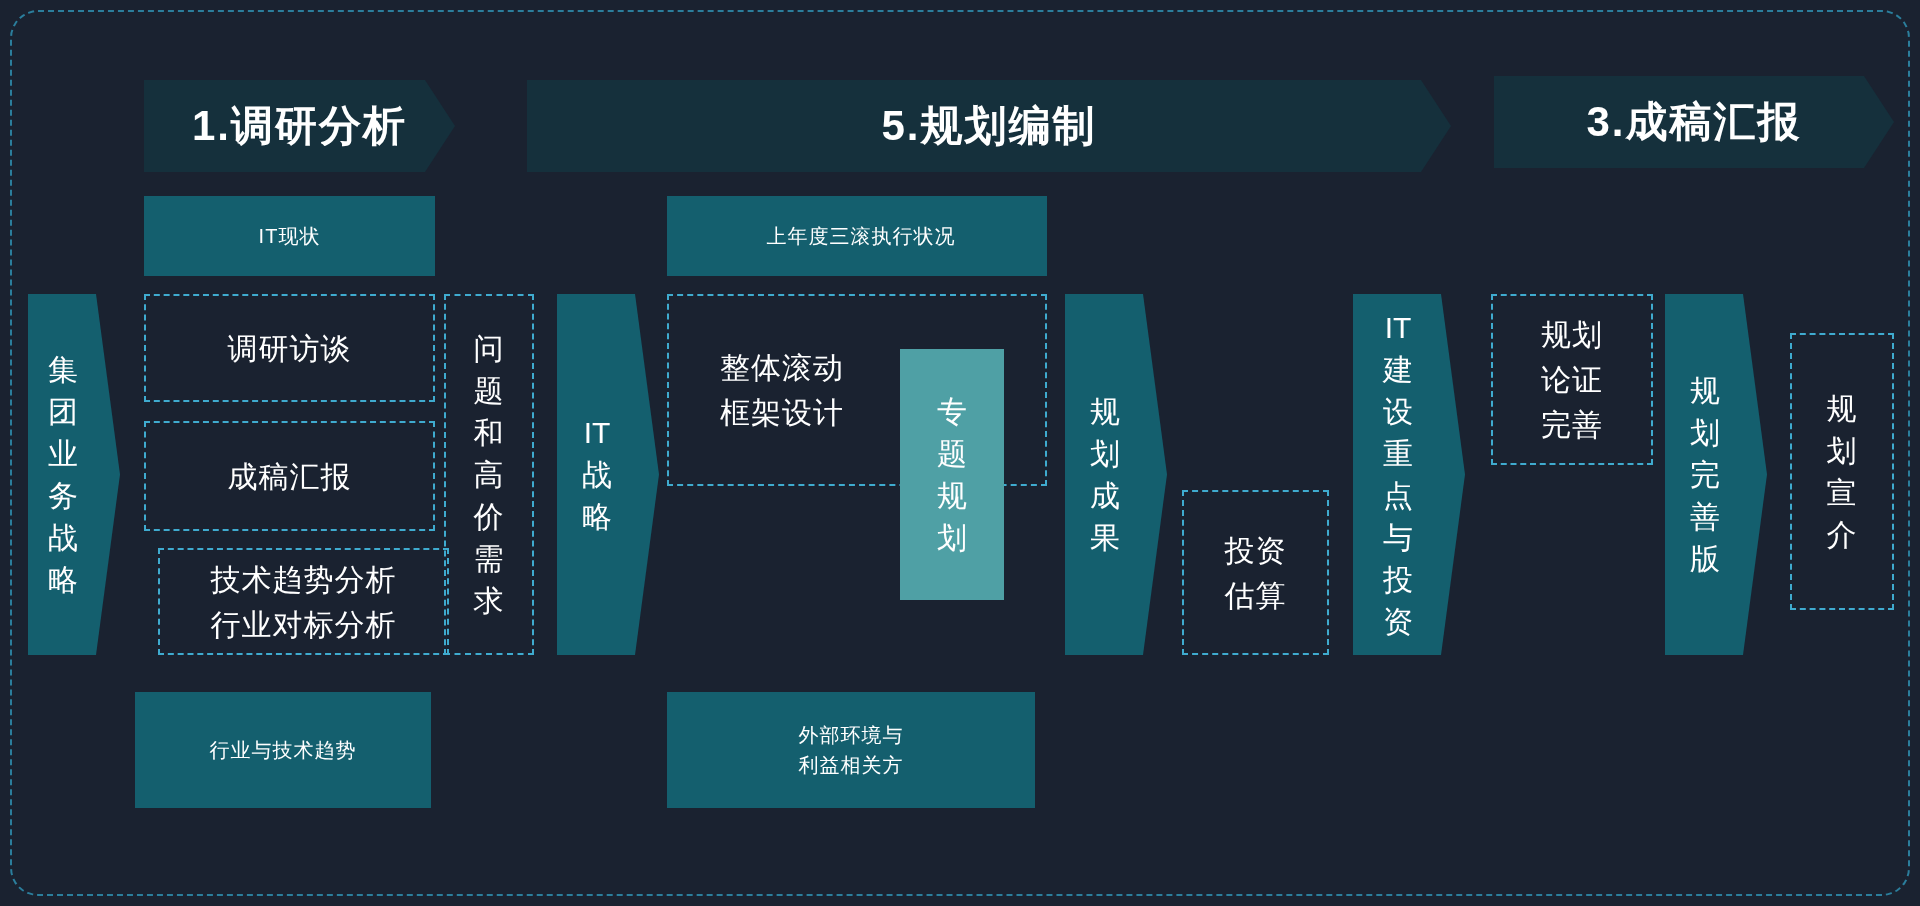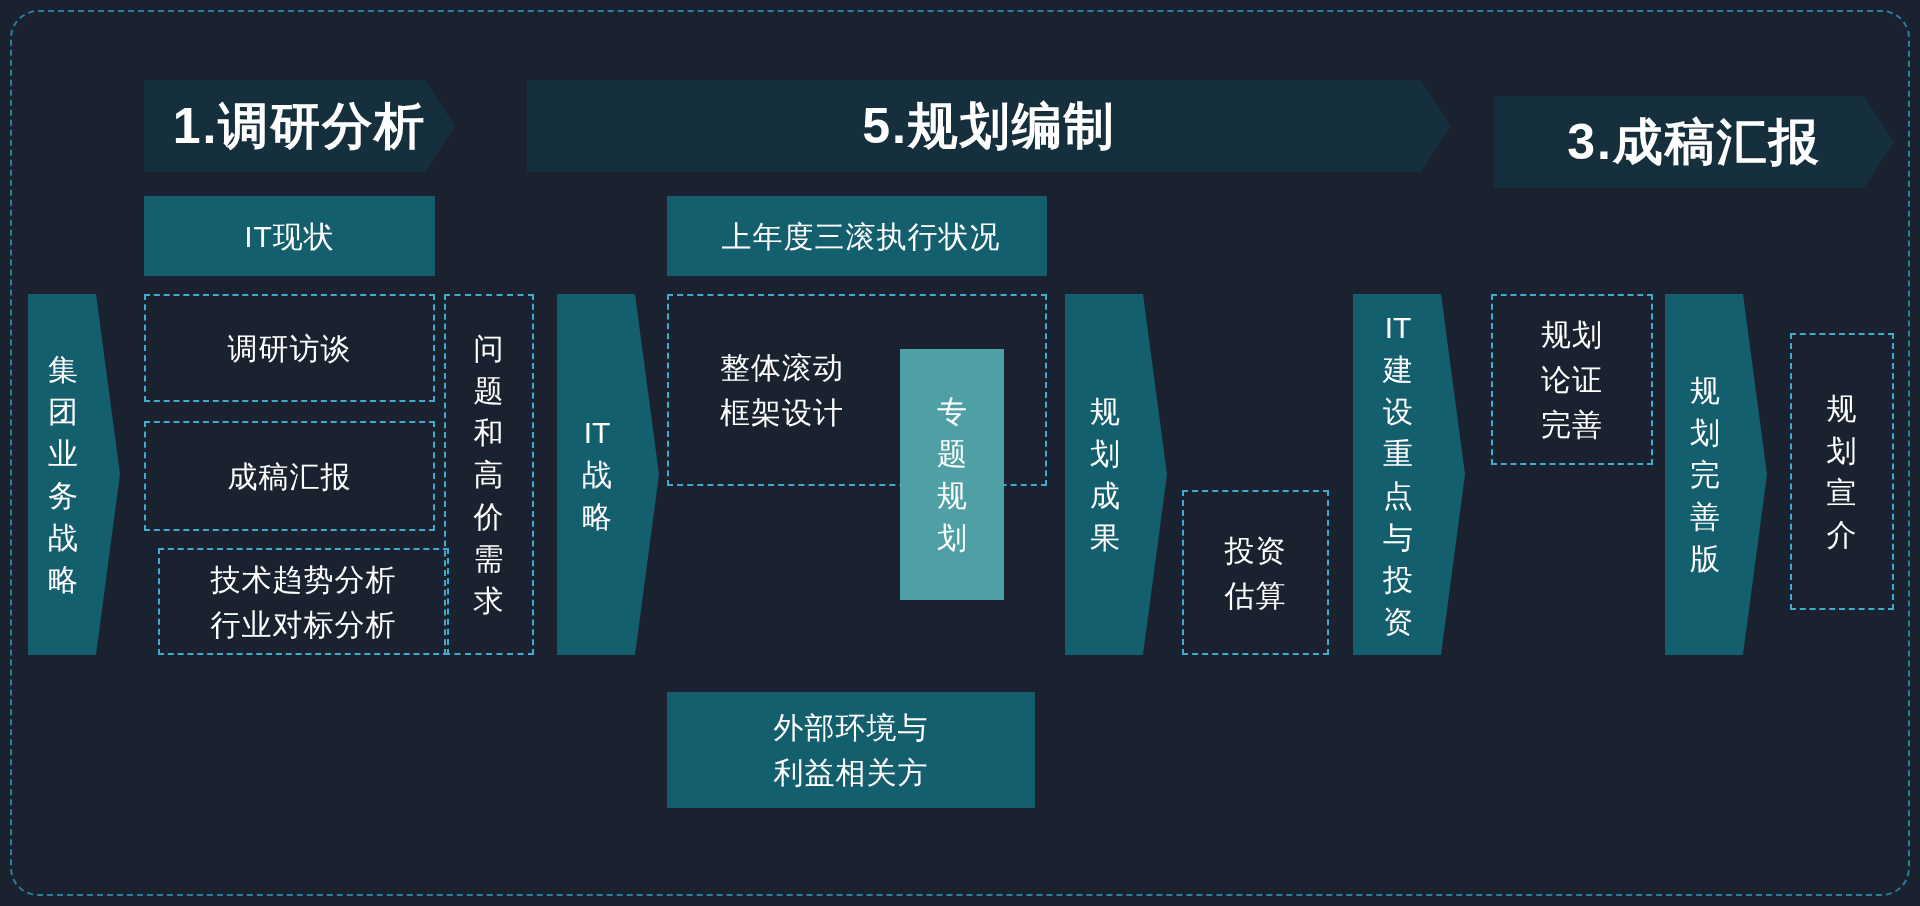--- a/index.html
+++ b/index.html
@@ -28,35 +28,35 @@
     position: absolute;
     inset: 10px;
     border: 2px dashed var(--outer-dash);
     border-radius: 28px;
     pointer-events: none;
   }
   .abs { position: absolute; display: flex; align-items: center; justify-content: center; }
   .hdr-arrow {
     background: var(--header-fill);
     clip-path: polygon(0 0, calc(100% - 30px) 0, 100% 50%, calc(100% - 30px) 100%, 0 100%);
-    font-size: 50px;
+    font-size: 42px;
     font-weight: bold;
     letter-spacing: 2px;
     text-align: right;
   }
   .varrow {
     background: var(--teal);
     clip-path: polygon(0 0, calc(100% - 24px) 0, 100% 50%, calc(100% - 24px) 100%, 0 100%);
     padding-right: 22px;
   }
   .solid-box {
     background: var(--teal);
     text-align: center;
     white-space: pre-line;
-    font-size: 30px;
+    font-size: 20px;
     line-height: 1.5;
     letter-spacing: 1px;
   }
   .dashed-box {
     border: 2px dashed var(--dash);
     text-align: center;
     white-space: pre-line;
     font-size: 30px;
     line-height: 1.5;
     letter-spacing: 1px;
@@ -74,34 +74,35 @@
 </style>
 </head>
 <body>
 
 <div class="canvas">
 
   <div class="outer-border"></div>
 
   <div class="abs hdr-arrow" style="left:144px; top:80px; width:311px; height:92px;">1.调研分析</div>
   <div class="abs hdr-arrow" style="left:527px; top:80px; width:924px; height:92px;">5.规划编制</div>
-  <div class="abs hdr-arrow" style="left:1494px; top:96px; width:400px; height:92px;">3.成稿汇报</div>
+  <div class="abs hdr-arrow" style="left:1494px; top:76px; width:400px; height:92px;">3.成稿汇报</div>
 
   <div class="abs varrow vtext" style="left:28px; top:294px; width:92px; height:361px;">集
 团
 业
 务
 战
 略</div>
 
   <div class="abs solid-box" style="left:144px; top:196px; width:291px; height:80px;">IT现状</div>
   <div class="abs dashed-box" style="left:144px; top:294px; width:291px; height:108px;">调研访谈</div>
   <div class="abs dashed-box" style="left:144px; top:421px; width:291px; height:110px;">成稿汇报</div>
   <div class="abs dashed-box" style="left:158px; top:548px; width:291px; height:107px;">技术趋势分析
 行业对标分析</div>
+  <div class="abs solid-box" style="left:135px; top:692px; width:296px; height:116px;">行业与技术趋势</div>
 
   <div class="abs dashed-box vtext" style="left:444px; top:294px; width:90px; height:361px;">问
 题
 和
 高
 价
 需
 求</div>
 
   <div class="abs varrow vtext" style="left:557px; top:294px; width:102px; height:361px;">IT

